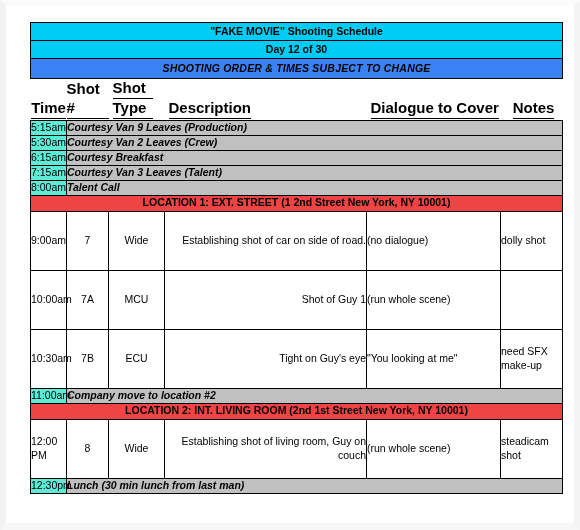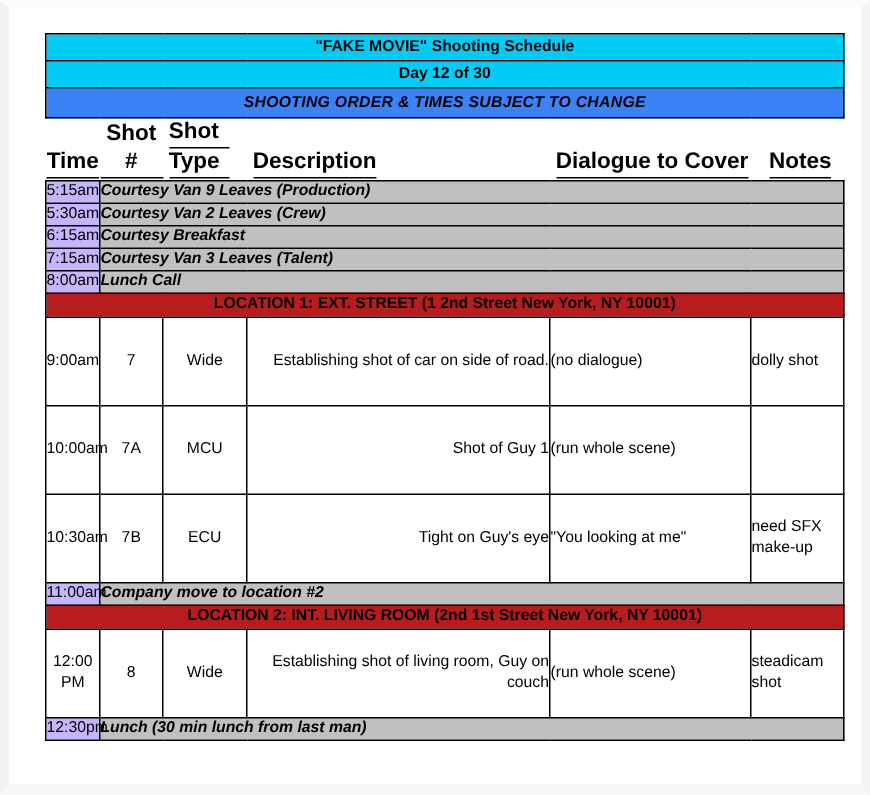--- a/index.html
+++ b/index.html
@@ -82,54 +82,54 @@
     font-size: 15px;
     padding: 0 0 1px 0;
     background: #ffffff;
   }
   tr.head td .hu {
     display: inline-block;
     border-bottom: 1.5px solid #000;
     padding-bottom: 0px;
   }
   td.h-time   { text-align: center; }
-  td.h-shot   { text-align: center; text-decoration: underline; }
+  td.h-shot   { text-align: left; text-decoration: underline; }
   td.h-type   { text-align: left; padding-left: 4px !important; }
   td.h-desc   { text-align: left; padding-left: 4px !important; }
   td.h-dial   { text-align: left; padding-left: 4px !important; }
   td.h-notes  { text-align: center; padding-left: 4px !important; }
   .type-stack { display: block; text-align: left; }
   .type-stack .hu { display: block; width: 40px; }
 
   
   tr.call td { height: 14px; }
   td.call-time {
-    background: #c4b5fd;
+    background: #5eead4;
     text-align: right;
     padding-right: 3px;
     font-size: 10.5px;
   }
   td.call-text {
     background: #C0C0C0;
     font-weight: bold;
     font-style: italic;
     font-size: 11px;
     padding-left: 5px;
   }
   
   td.loc {
-    background: #b91c1c;
+    background: #ef4444;
     text-align: center;
     font-weight: bold;
     font-size: 11.5px;
     height: 15px;
   }
   
   tr.shot td { height: 58px; }
-  td.s-time  { text-align: center; font-size: 10.5px; }
+  td.s-time  { text-align: left; font-size: 10.5px; }
   td.s-shot  { text-align: center; font-size: 10.5px; }
   td.s-type  { text-align: center; font-size: 10.5px; }
   td.s-desc  { text-align: right; padding: 0 5px; font-size: 10.5px; }
   td.s-dial  { text-align: left; padding: 0 5px; font-size: 10.5px; }
   td.s-notes { text-align: left; padding: 0 4px; font-size: 10.5px; }
 </style>
 </head>
 <body>
 
 <div id="page-frame"></div>
@@ -181,21 +181,21 @@
       <tr class="call">
         <td class="call-time">6:15am</td>
         <td class="call-text" colspan="5">Courtesy Breakfast</td>
       </tr>
       <tr class="call">
         <td class="call-time">7:15am</td>
         <td class="call-text" colspan="5">Courtesy Van 3 Leaves (Talent)</td>
       </tr>
       <tr class="call">
         <td class="call-time">8:00am</td>
-        <td class="call-text" colspan="5">Lunch Call</td>
+        <td class="call-text" colspan="5">Talent Call</td>
       </tr>
 
       <tr>
         <td class="loc" colspan="6">LOCATION 1: EXT. STREET (1 2nd Street New York, NY 10001)</td>
       </tr>
 
       <tr class="shot">
         <td class="s-time">9:00am</td>
         <td class="s-shot">7</td>
         <td class="s-type">Wide</td>

